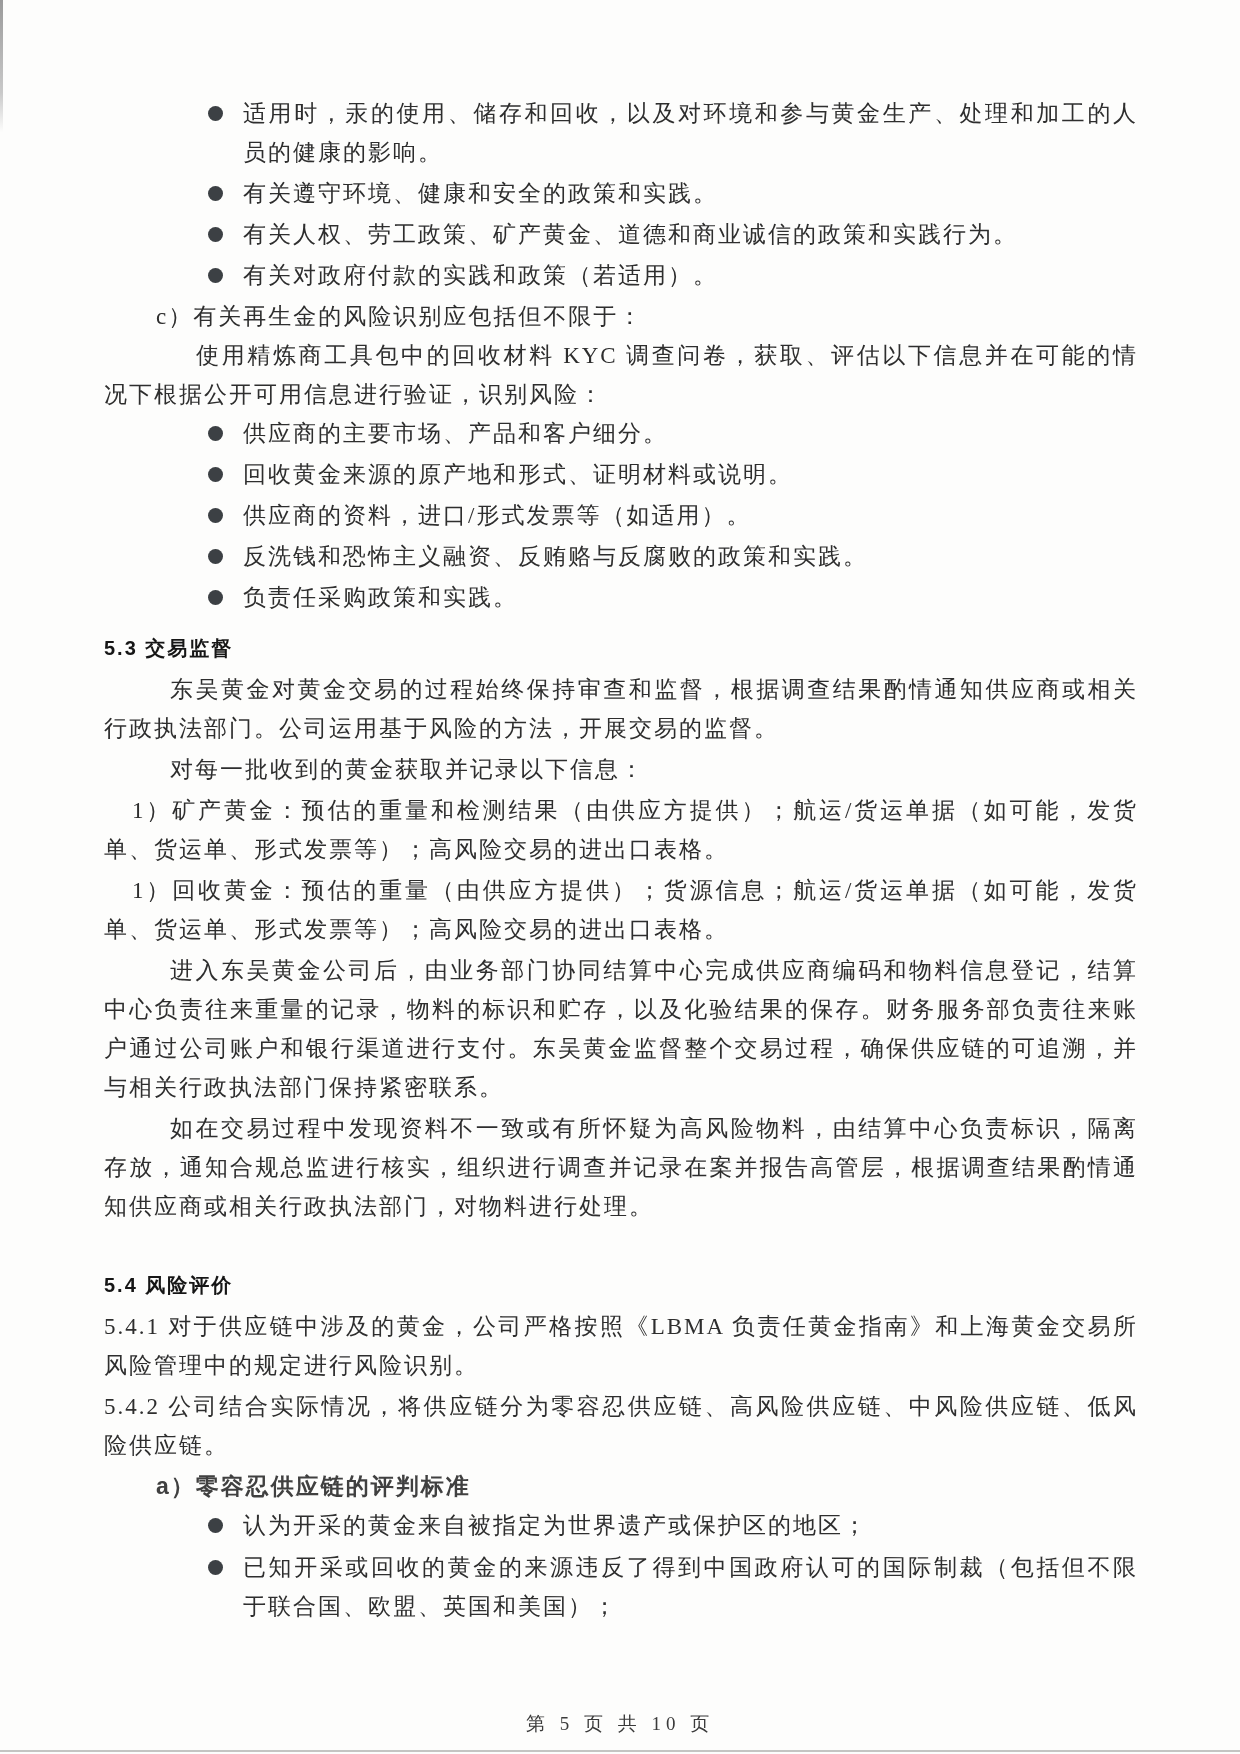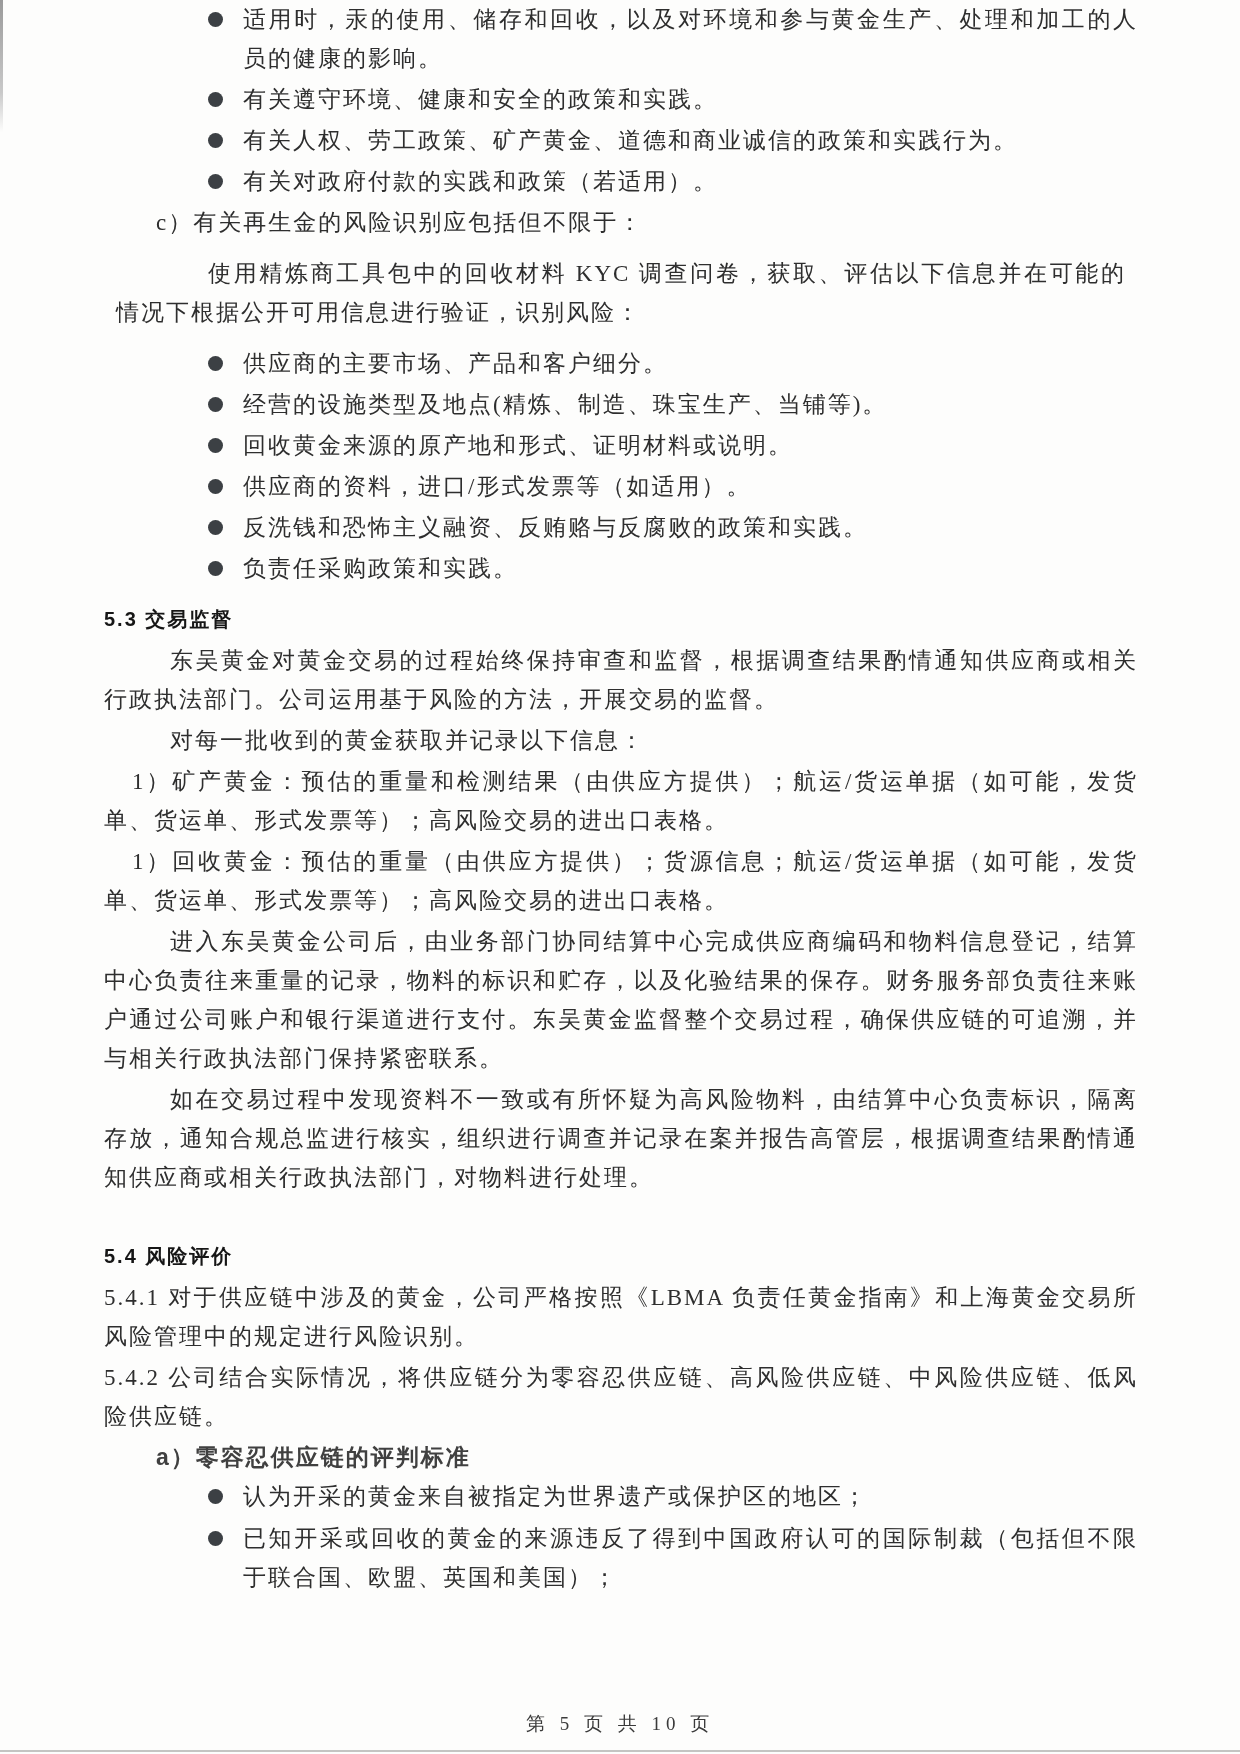--- a/index.html
+++ b/index.html
@@ -15,36 +15,37 @@
   .edge-left{
     position:absolute;left:0;top:0;width:3px;height:132px;
     background:linear-gradient(180deg,#9a9a9a,#c9c9c9 70%,rgba(200,200,200,0));
   }
   .edge-bottom{
     position:absolute;left:0;top:1750px;width:1240px;height:2px;
     background:#c4c4c2;
   }
   .content{
     position:absolute;left:104px;top:0;width:1034px;
+    padding-top:94px;
     font-size:23px;line-height:39px;letter-spacing:2px;
     text-align:justify;
   }
   ul.blist{list-style:none;margin:0;padding:0;}
   ul.blist li{
     display:flex;align-items:flex-start;
     padding-left:104px;margin-bottom:2px;
   }
   .dot{
     flex:0 0 auto;width:15px;height:15px;border-radius:50%;
     background:#3c4044;margin:12px 20px 0 0;
   }
   .li-text{flex:1 1 auto;text-align:justify;}
   .c-line{padding-left:52px;}
   p.para{margin:2px 0 0 0;text-indent:66px;}
-  p.p-kyc{margin:12px;text-indent:92px;}
+  p.p-kyc{margin:0;text-indent:92px;}
   p.p-num{text-indent:28px;}
   p.p-flat{text-indent:0;}
   h2.sec{
     margin:12px 0 0 0;
     font-family:"Liberation Sans","DejaVu Sans",sans-serif;
     font-size:20px;font-weight:700;line-height:39px;letter-spacing:2px;
     color:#161616;text-align:left;
   }
   h2.sec-54{margin-top:40px;}
   h3.sub-a{
@@ -92,24 +93,20 @@
 
     <p class="p-kyc">使用精炼商工具包中的回收材料 KYC 调查问卷，获取、评估以下信息并在可能的情况下根据公开可用信息进行验证，识别风险：</p>
 
     <ul class="blist">
       <li>
         <span class="dot"></span>
         <span class="li-text">供应商的主要市场、产品和客户细分。</span>
       </li>
       <li>
         <span class="dot"></span>
-        <span class="li-text">经营的设施类型及地点(精炼、制造、珠宝生产、当铺等)。</span>
-      </li>
-      <li>
-        <span class="dot"></span>
         <span class="li-text">回收黄金来源的原产地和形式、证明材料或说明。</span>
       </li>
       <li>
         <span class="dot"></span>
         <span class="li-text">供应商的资料，进口/形式发票等（如适用）。</span>
       </li>
       <li>
         <span class="dot"></span>
         <span class="li-text">反洗钱和恐怖主义融资、反贿赂与反腐败的政策和实践。</span>
       </li>

